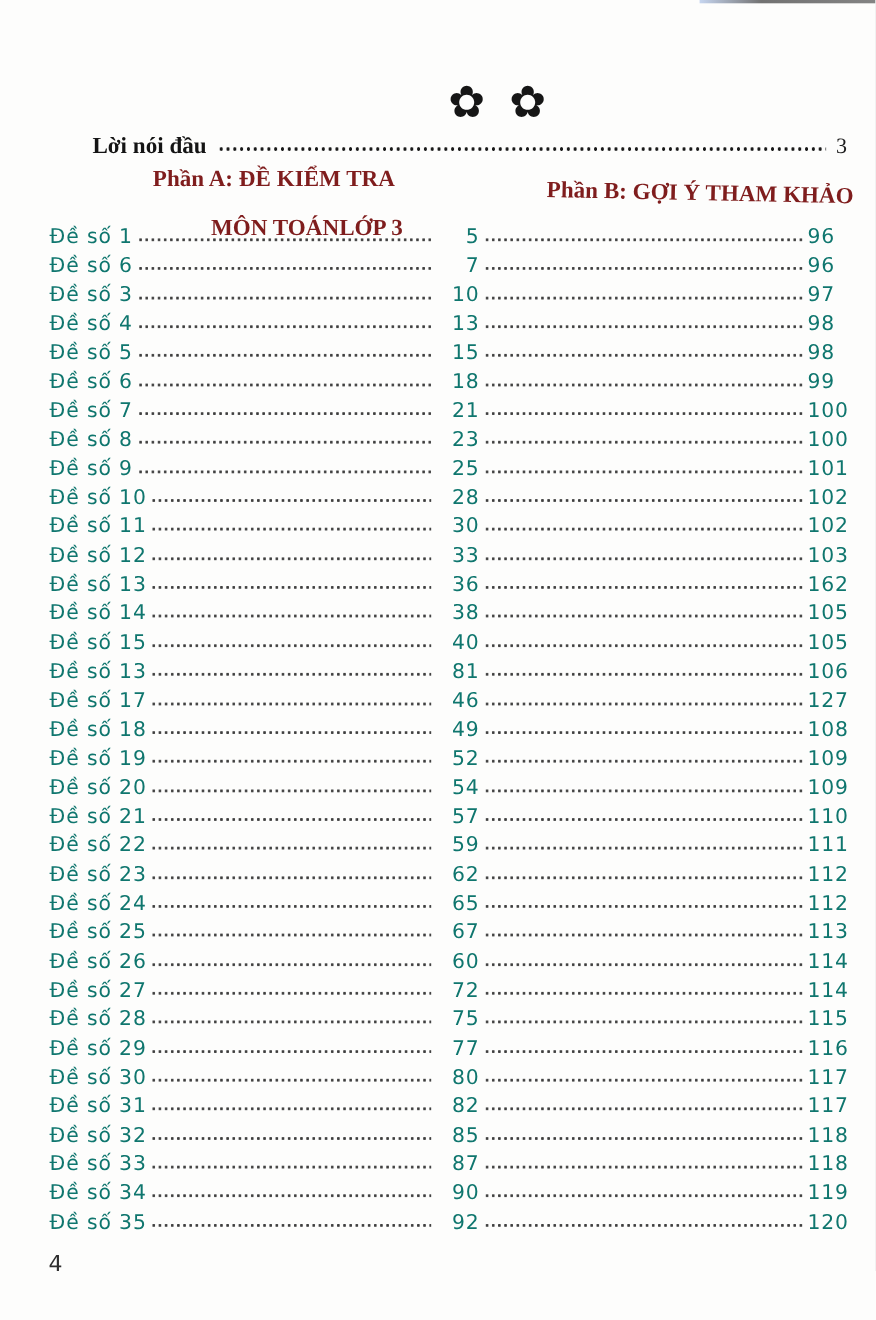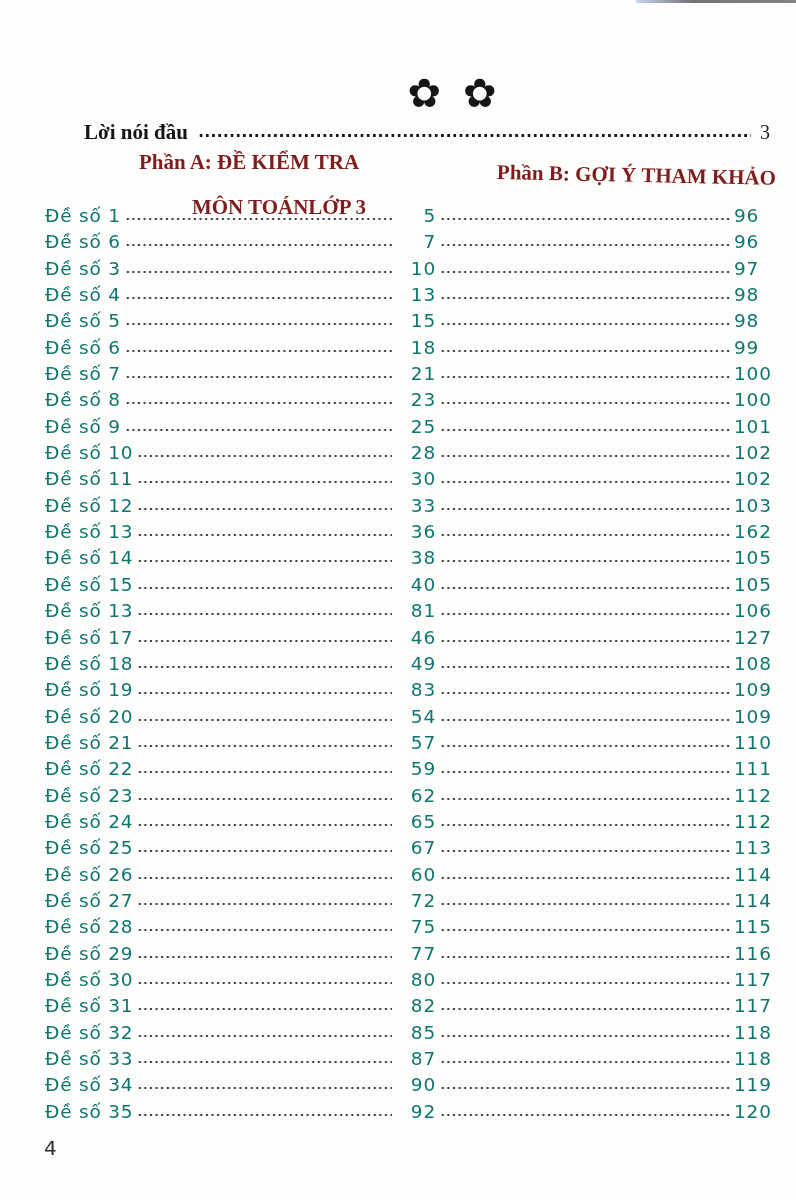--- a/index.html
+++ b/index.html
@@ -240,21 +240,21 @@
     <span class="row-label">Đề số 18</span>
     <span class="leader"></span>
     <span class="page-num page-a">49</span>
     <span class="leader leader-b"></span>
     <span class="page-num page-b">108</span>
   </div>
 
   <div class="toc-row">
     <span class="row-label">Đề số 19</span>
     <span class="leader"></span>
-    <span class="page-num page-a">83</span>
+    <span class="page-num page-a">52</span>
     <span class="leader leader-b"></span>
     <span class="page-num page-b">109</span>
   </div>
 
   <div class="toc-row">
     <span class="row-label">Đề số 20</span>
     <span class="leader"></span>
     <span class="page-num page-a">54</span>
     <span class="leader leader-b"></span>
     <span class="page-num page-b">109</span>

